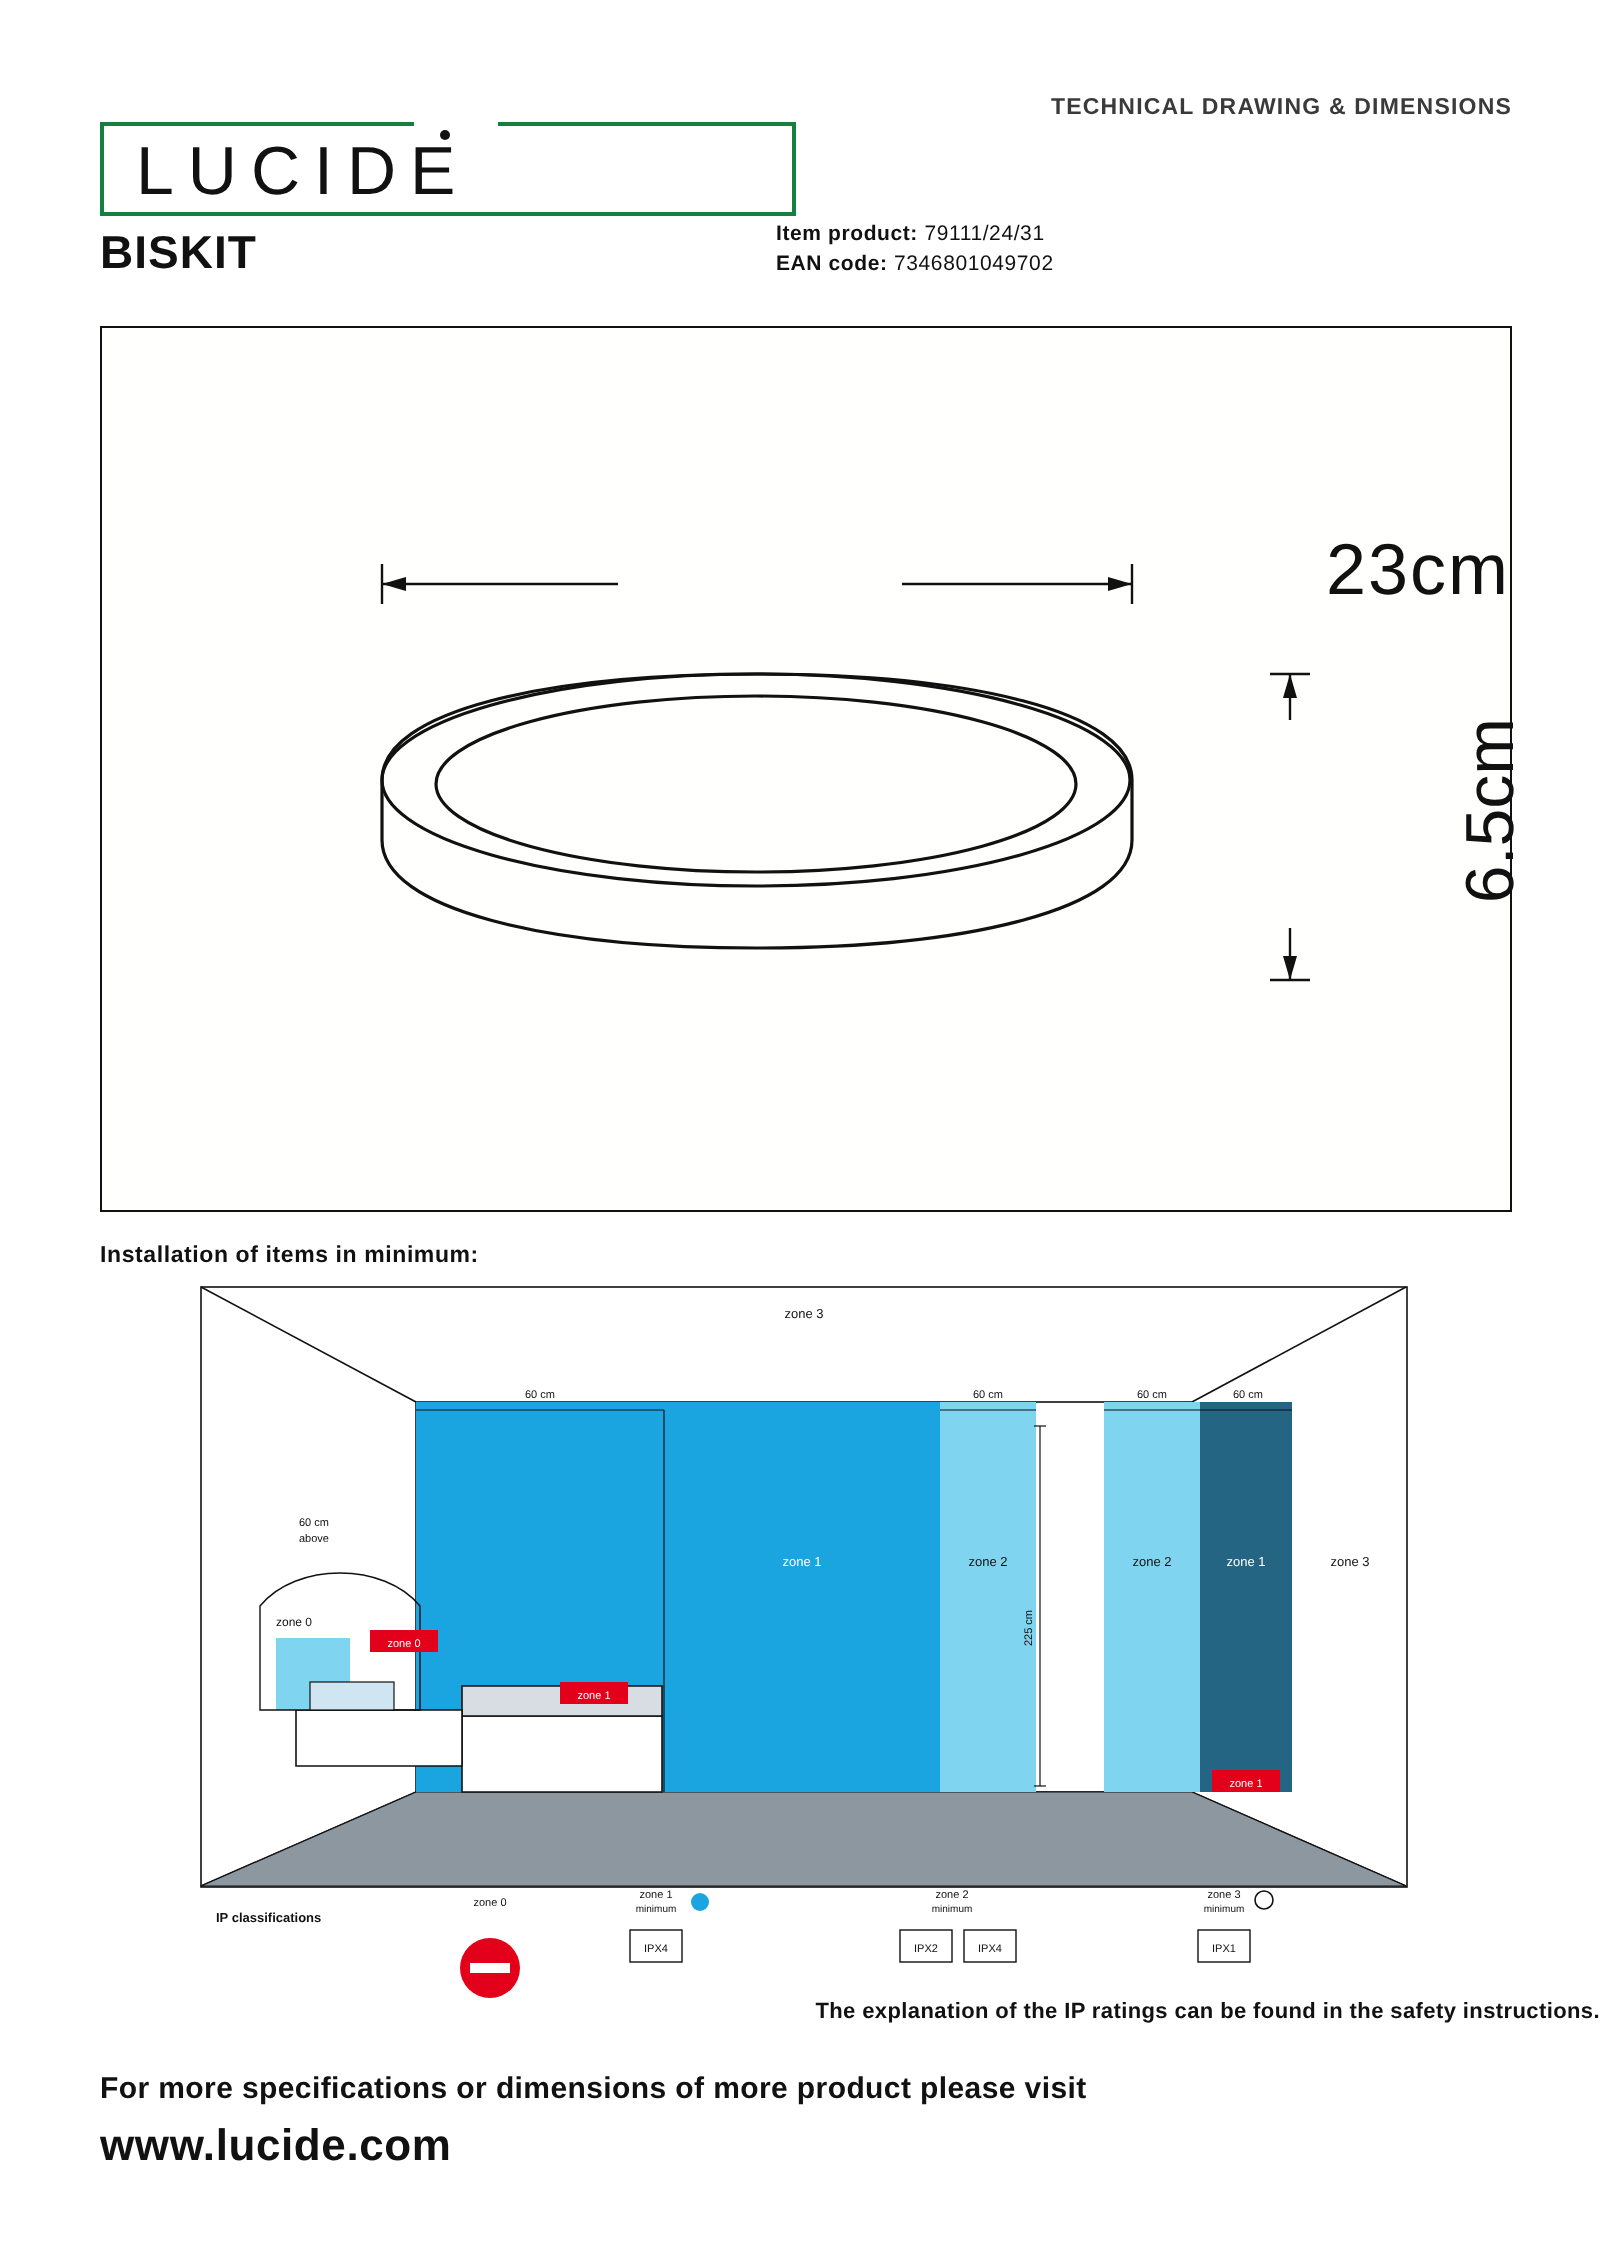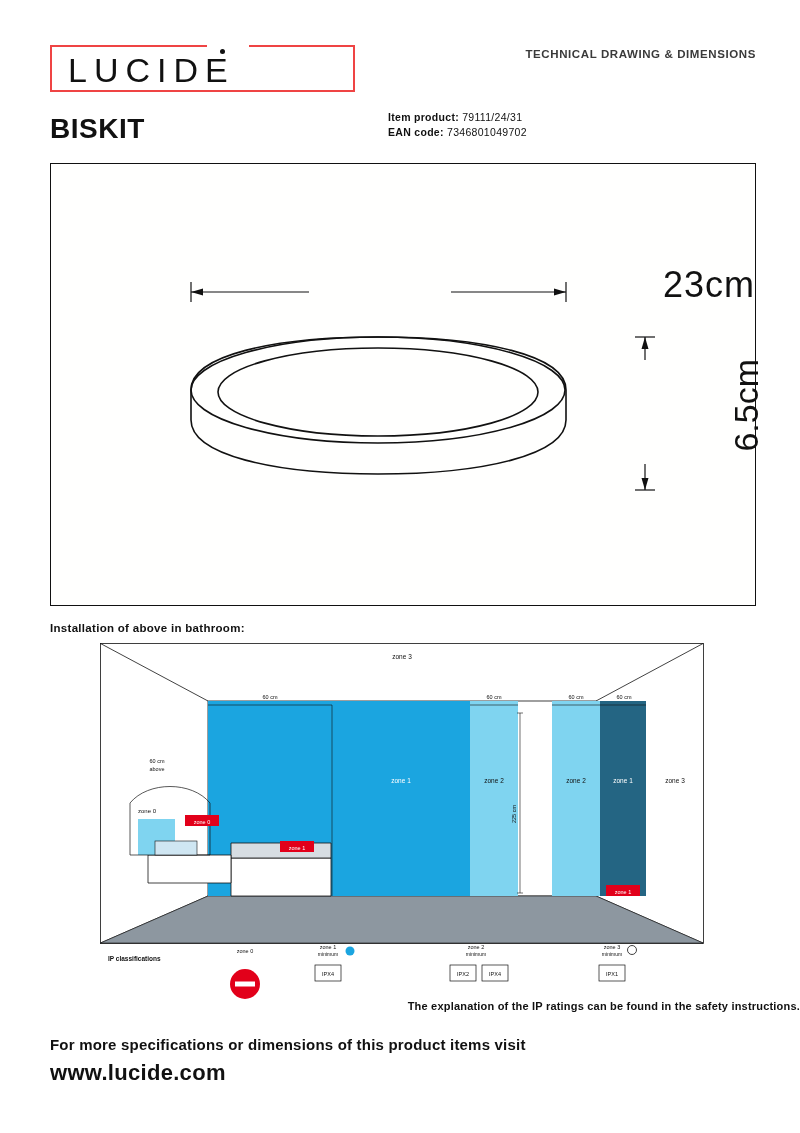--- a/index.html
+++ b/index.html
@@ -27,24 +27,24 @@
   .header {
     position: absolute;
     left: 50px;
     top: 45px;
     width: 706px;
     height: 50px;
   }
   .logo-box {
     position: absolute;
     left: 0;
-    top: 0;
-    width: 305px;
+    top: 16px;
+    width: 348px;
     height: 47px;
-    border: 2px solid #ef4444;
+    border: 2px solid #15803d;
     box-sizing: border-box;
   }
   .logo-text {
     position: absolute;
     left: 16px;
     top: 2px;
     font-size: 34px;
     letter-spacing: 7px;
     font-weight: 400;
     line-height: 42px;
@@ -75,21 +75,21 @@
     font-size: 11.5px;
     font-weight: bold;
     letter-spacing: 0.6px;
     color: #3a3a3a;
   }
 
   .product-name {
     position: absolute;
     left: 50px;
     top: 113px;
-    font-size: 28px;
+    font-size: 23px;
     font-weight: bold;
     letter-spacing: 0.5px;
   }
   .codes {
     position: absolute;
     left: 388px;
     top: 110px;
     font-size: 10.5px;
     font-weight: bold;
     line-height: 15px;
@@ -238,21 +238,21 @@
         <ellipse cx="327" cy="226" rx="187" ry="53"></ellipse>
 
         <ellipse cx="327" cy="228" rx="160" ry="44"></ellipse>
       </g>
     </svg>
 
     <div class="dim-top-label">23cm</div>
     <div class="dim-right-label">6.5cm</div>
   </div>
 
-  <div class="install-title">Installation of above in bathroom:</div>
+  <div class="install-title">Installation of items in minimum:</div>
 
   <div class="bathroom-box">
     <svg width="604" height="368" viewBox="0 0 604 368">
 
       <g stroke="#111111" stroke-width="0.8" fill="none">
         <rect x="0.5" y="0.5" width="603" height="300"></rect>
         <line x1="0.5" y1="0.5" x2="108" y2="58"></line>
         <line x1="603" y1="0.5" x2="496" y2="58"></line>
         <line x1="0.5" y1="300" x2="108" y2="253"></line>
         <line x1="603" y1="300" x2="496" y2="253"></line>
@@ -345,16 +345,16 @@
         <text x="512" y="313" font-size="5" text-anchor="middle">minimum</text>
         <circle cx="532" cy="307" r="4.5" fill="none" stroke="#111111" stroke-width="0.8"></circle>
         <rect x="499" y="322" width="26" height="16" fill="#ffffff" stroke="#111111" stroke-width="0.7"></rect>
         <text x="512" y="333" font-size="5.5" text-anchor="middle">IPX1</text>
       </g>
     </svg>
   </div>
 
   <div class="ip-caption">The explanation of the IP ratings can be found in the safety instructions.</div>
 
-  <div class="footer-line1">For more specifications or dimensions of this product items visit</div>
+  <div class="footer-line1">For more specifications or dimensions of more product please visit</div>
   <div class="footer-line2">www.lucide.com</div>
 
 </div>
 
 </body></html>

